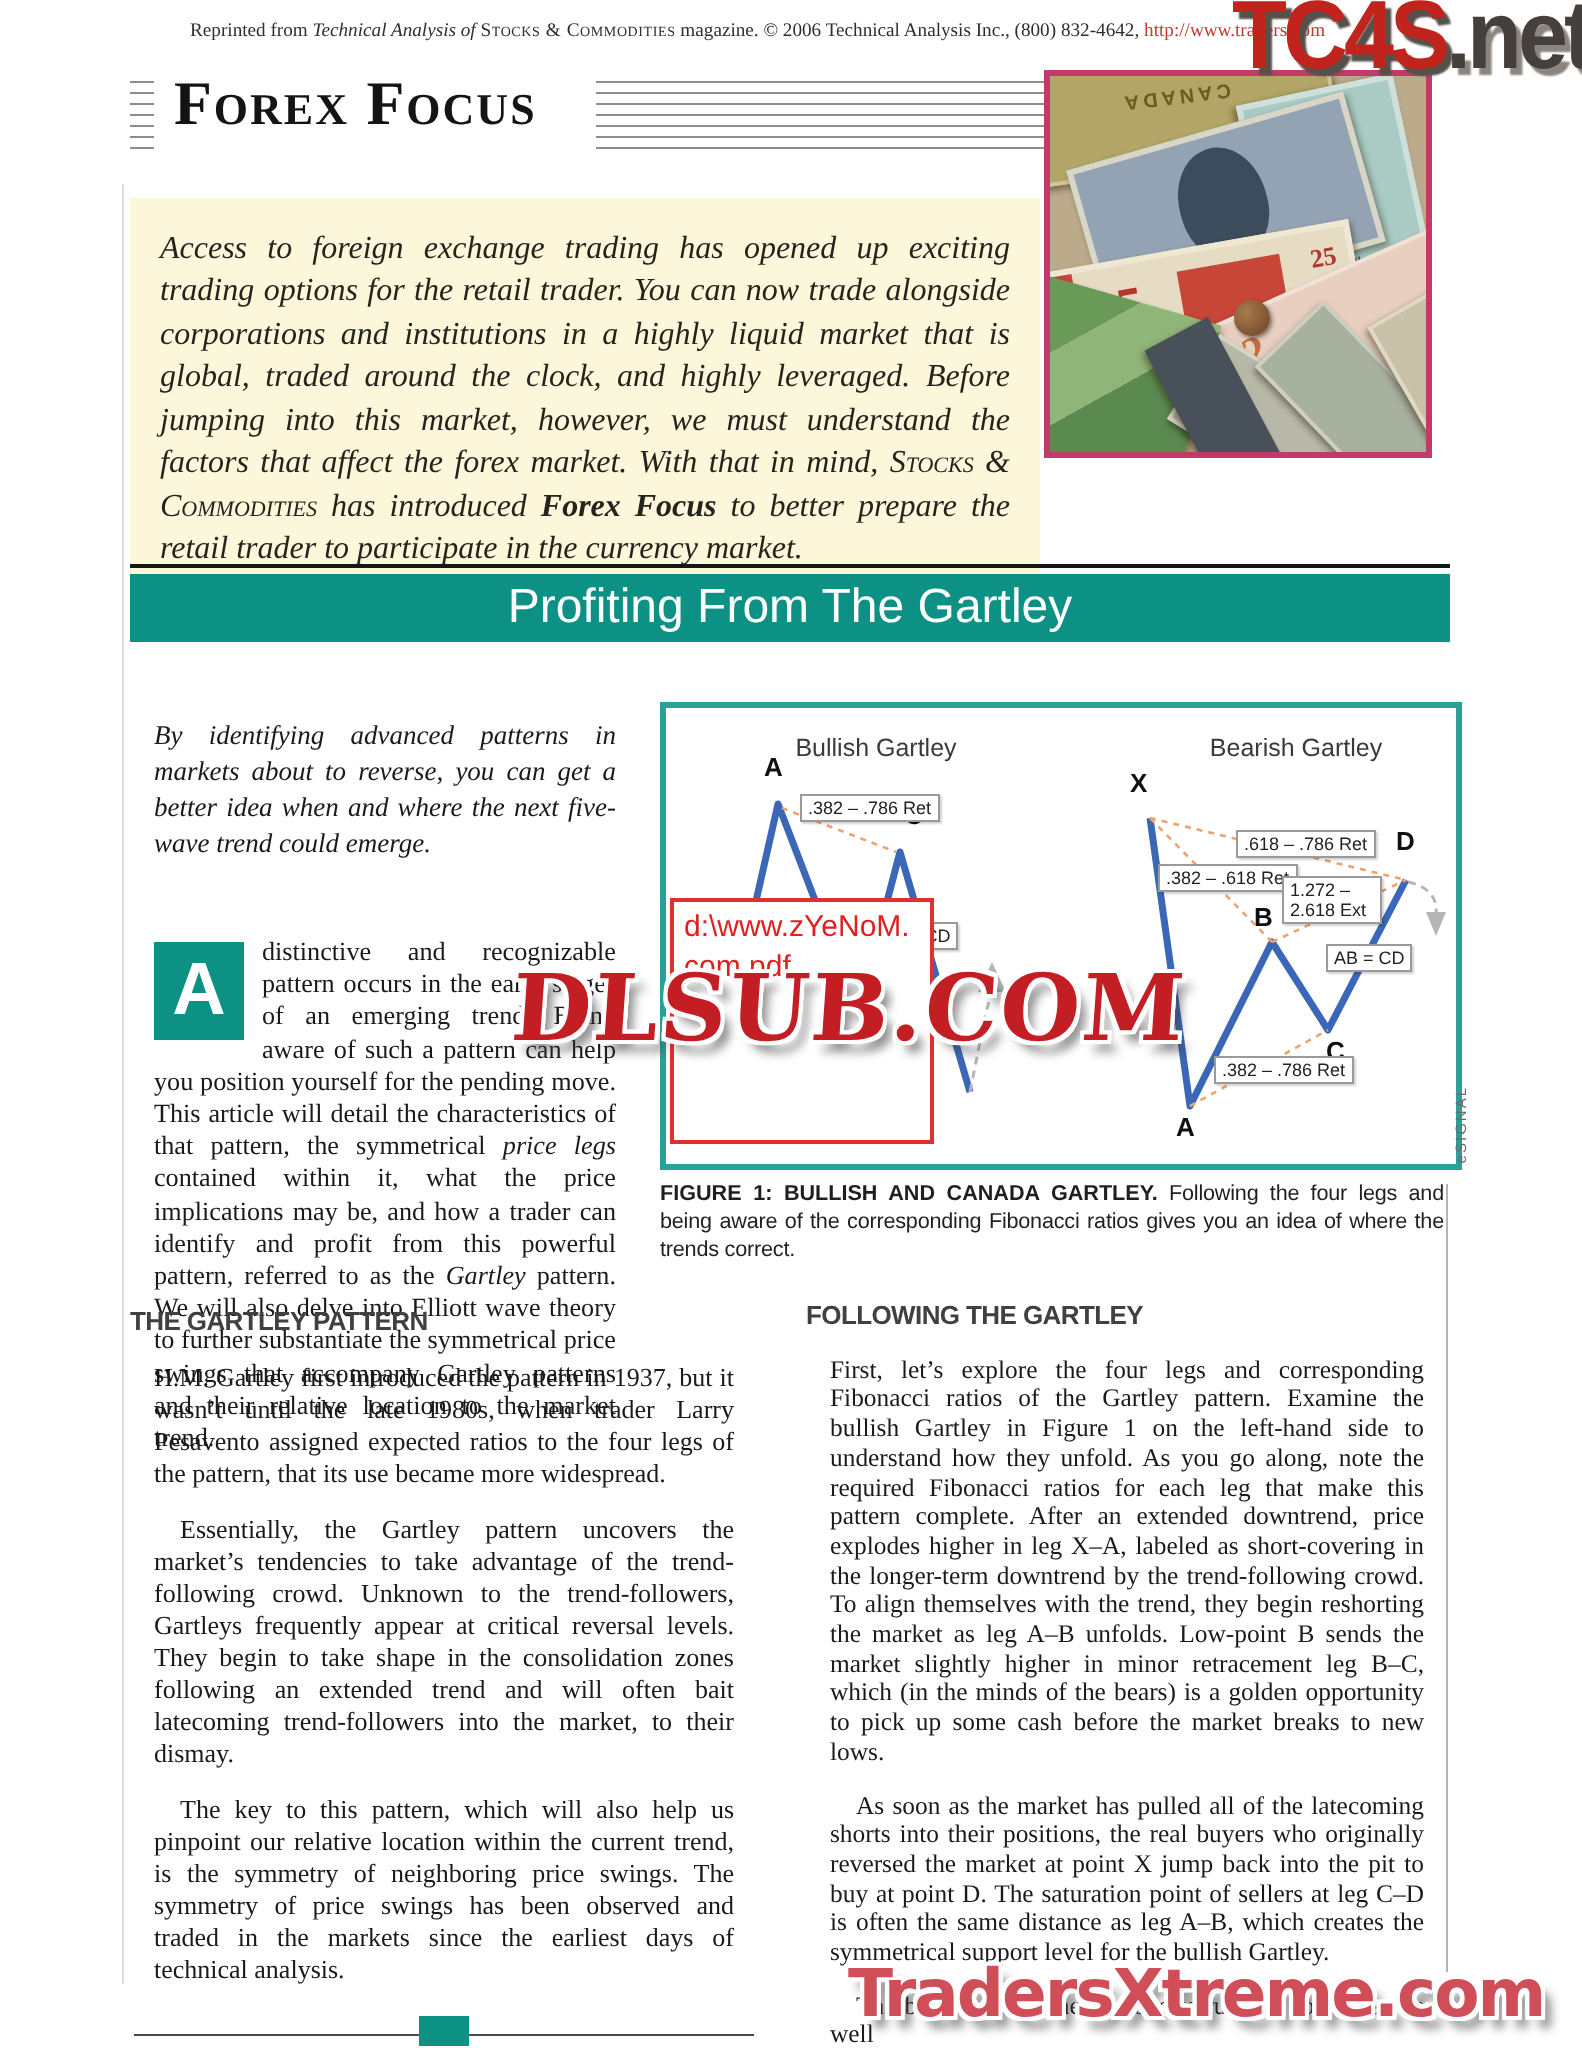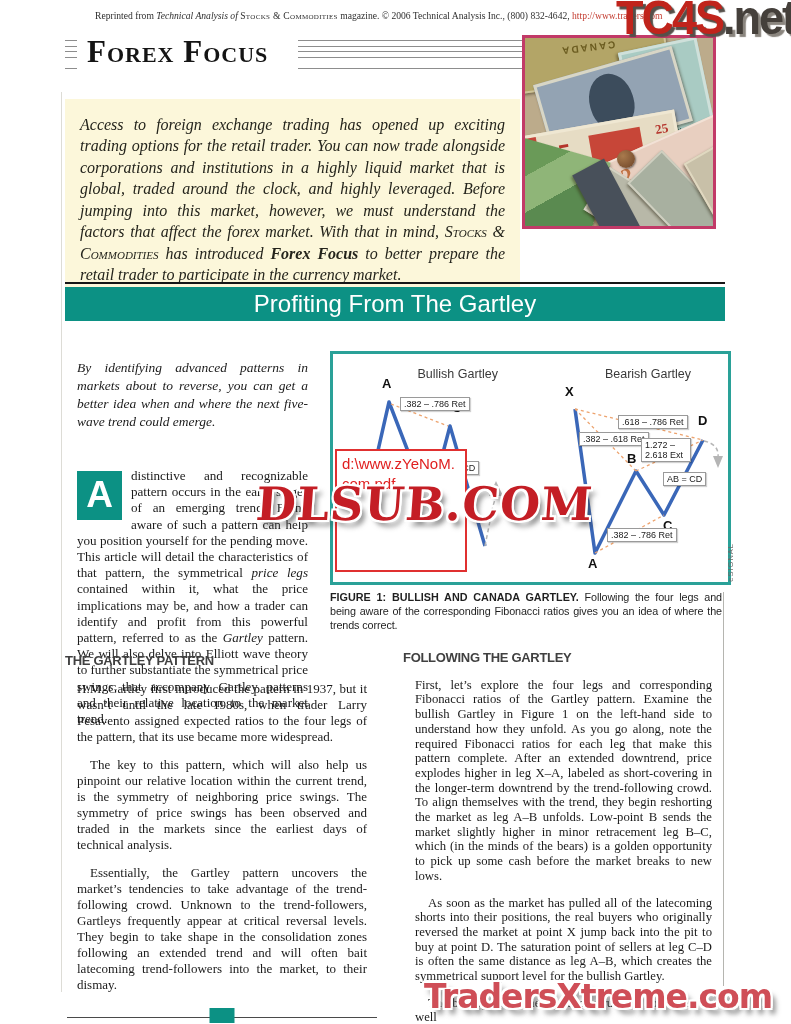--- a/index.html
+++ b/index.html
@@ -171,22 +171,22 @@
 <div class="col upper-left">
   <p class="deck it">By identifying advanced patterns in markets about to reverse, you can get a better idea when and where the next five-wave trend could emerge.</p>
   <p class="lead-p">
     <span class="dropcap">A</span><span>distinctive and recognizable pattern occurs in the early stages of an emerging trend. Being aware of such a pattern can help you position yourself for the pending move. This article will detail the characteristics of that pattern, the symmetrical </span><span class="it">price legs</span><span> contained within it, what the price implications may be, and how a trader can identify and profit from this powerful pattern, referred to as the </span><span class="it">Gartley</span><span> pattern. We will also delve into Elliott wave theory to further substantiate the symmetrical price swings that accompany Gartley patterns and their relative location to the market trend.</span>
   </p>
 </div>
 
 <div class="col lower-left">
   <h3 class="sec-head">THE GARTLEY PATTERN</h3>
   <p>H.M. Gartley first introduced the pattern in 1937, but it wasn’t until the late 1980s, when trader Larry Pesavento assigned expected ratios to the four legs of the pattern, that its use became more widespread.</p>
+  <p class="ind">Essentially, the Gartley pattern uncovers the market’s tendencies to take advantage of the trend-following crowd. Unknown to the trend-followers, Gartleys frequently appear at critical reversal levels. They begin to take shape in the consolidation zones following an extended trend and will often bait latecoming trend-followers into the market, to their dismay.</p>
   <p class="ind">The key to this pattern, which will also help us pinpoint our relative location within the current trend, is the symmetry of neighboring price swings. The symmetry of price swings has been observed and traded in the markets since the earliest days of technical analysis.</p>
-  <p class="ind">Essentially, the Gartley pattern uncovers the market’s tendencies to take advantage of the trend-following crowd. Unknown to the trend-followers, Gartleys frequently appear at critical reversal levels. They begin to take shape in the consolidation zones following an extended trend and will often bait latecoming trend-followers into the market, to their dismay.</p>
   <div class="sep">
     <div class="line"></div>
     <div class="sq"></div>
   </div>
   <p class="byline">by Todd Gordon</p>
 </div>
 
 <div class="figure">
   <svg width="395" height="228" viewBox="0 0 395 228">
 
@@ -197,21 +197,21 @@
 
     <polyline points="242,55 262,199 303,117 331,161 370,86" fill="none" stroke="#3a67b8" stroke-width="3.5" stroke-linejoin="round"></polyline>
     <path d="M371,87 C381,89 386,95 385,103" fill="none" stroke="#b5b5b5" stroke-width="1.5" stroke-dasharray="4,3"></path>
     <polygon points="380,102 390,102 385,114" fill="#b5b5b5"></polygon>
     <line x1="242" y1="55" x2="303" y2="117" stroke="#eda36e" stroke-width="1.3" stroke-dasharray="3,3"></line>
     <line x1="242" y1="55" x2="370" y2="86" stroke="#eda36e" stroke-width="1.3" stroke-dasharray="3,3"></line>
     <line x1="303" y1="117" x2="370" y2="86" stroke="#eda36e" stroke-width="1.3" stroke-dasharray="3,3"></line>
     <line x1="262" y1="199" x2="331" y2="161" stroke="#eda36e" stroke-width="1.3" stroke-dasharray="3,3"></line>
   </svg>
 
-  <div class="diag-title" style="left:45px;top:13px;text-align:right;">Bullish Gartley</div>
+  <div class="diag-title" style="left:45px;top:13px;">Bullish Gartley</div>
   <div class="diag-title" style="left:255px;top:13px;">Bearish Gartley</div>
 
   <span class="pt" style="left:49px;top:22px;">A</span>
   <span class="pt" style="left:119px;top:46px;">C</span>
   <div class="lbl" style="left:67px;top:43px;">.382 – .786 Ret</div>
   <div class="lbl" style="left:103px;top:107px;">AB = CD</div>
 
   <span class="pt" style="left:232px;top:30px;">X</span>
   <span class="pt" style="left:255px;top:202px;">A</span>
   <span class="pt" style="left:294px;top:97px;">B</span>

